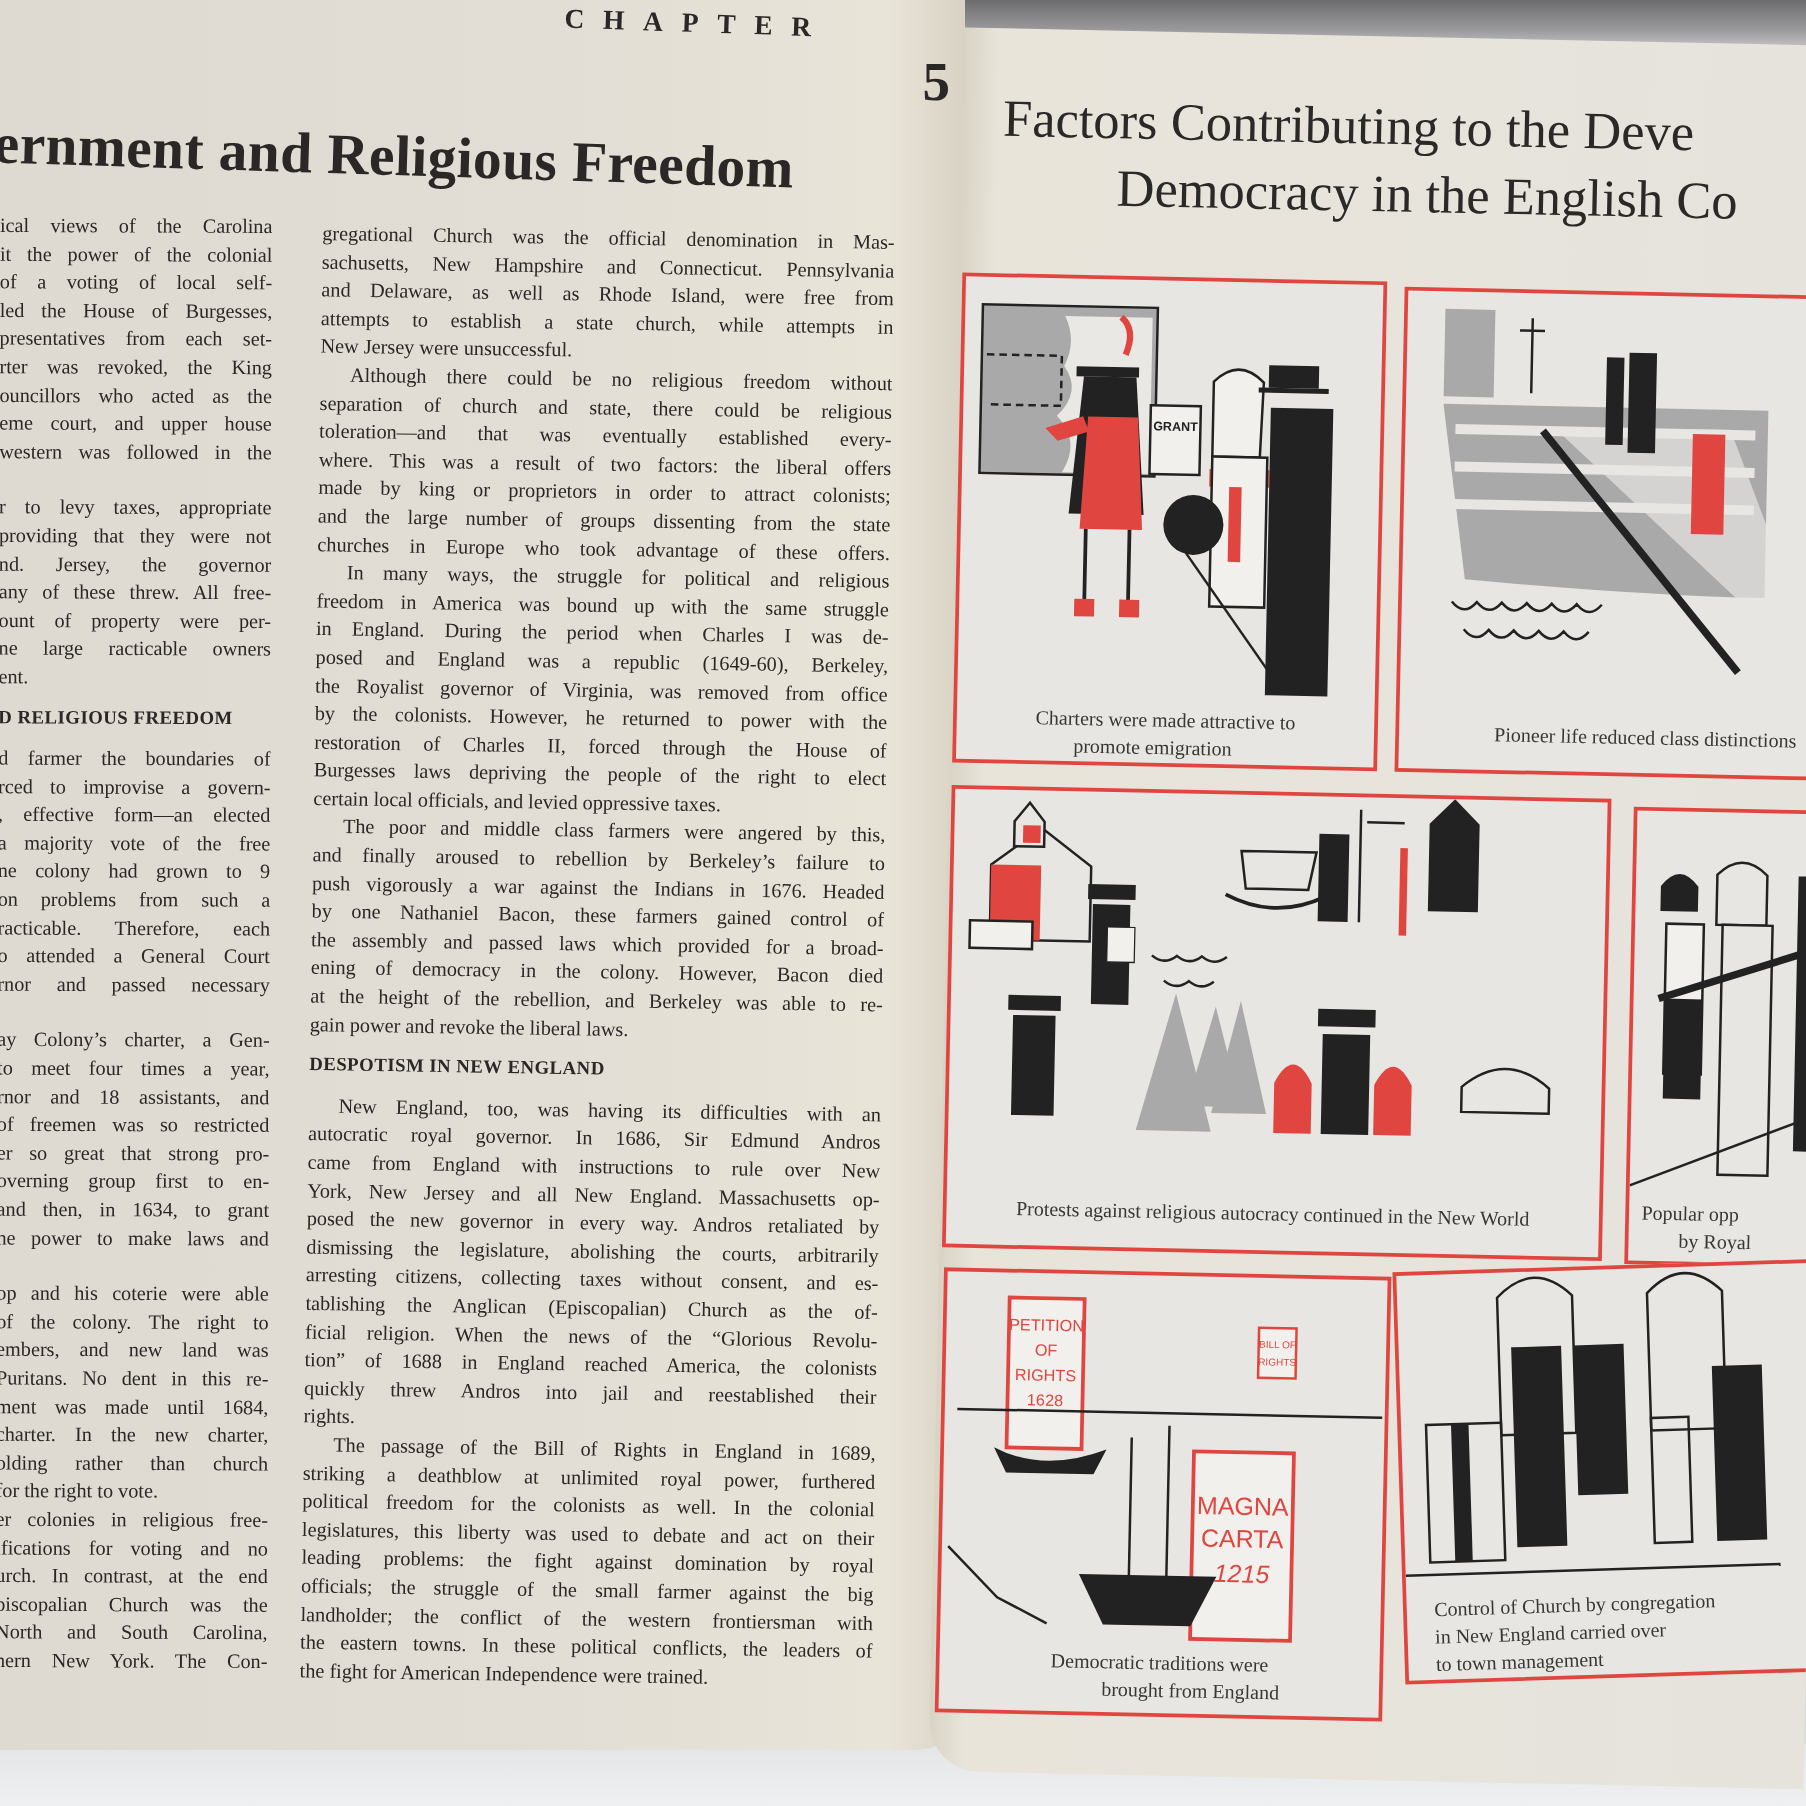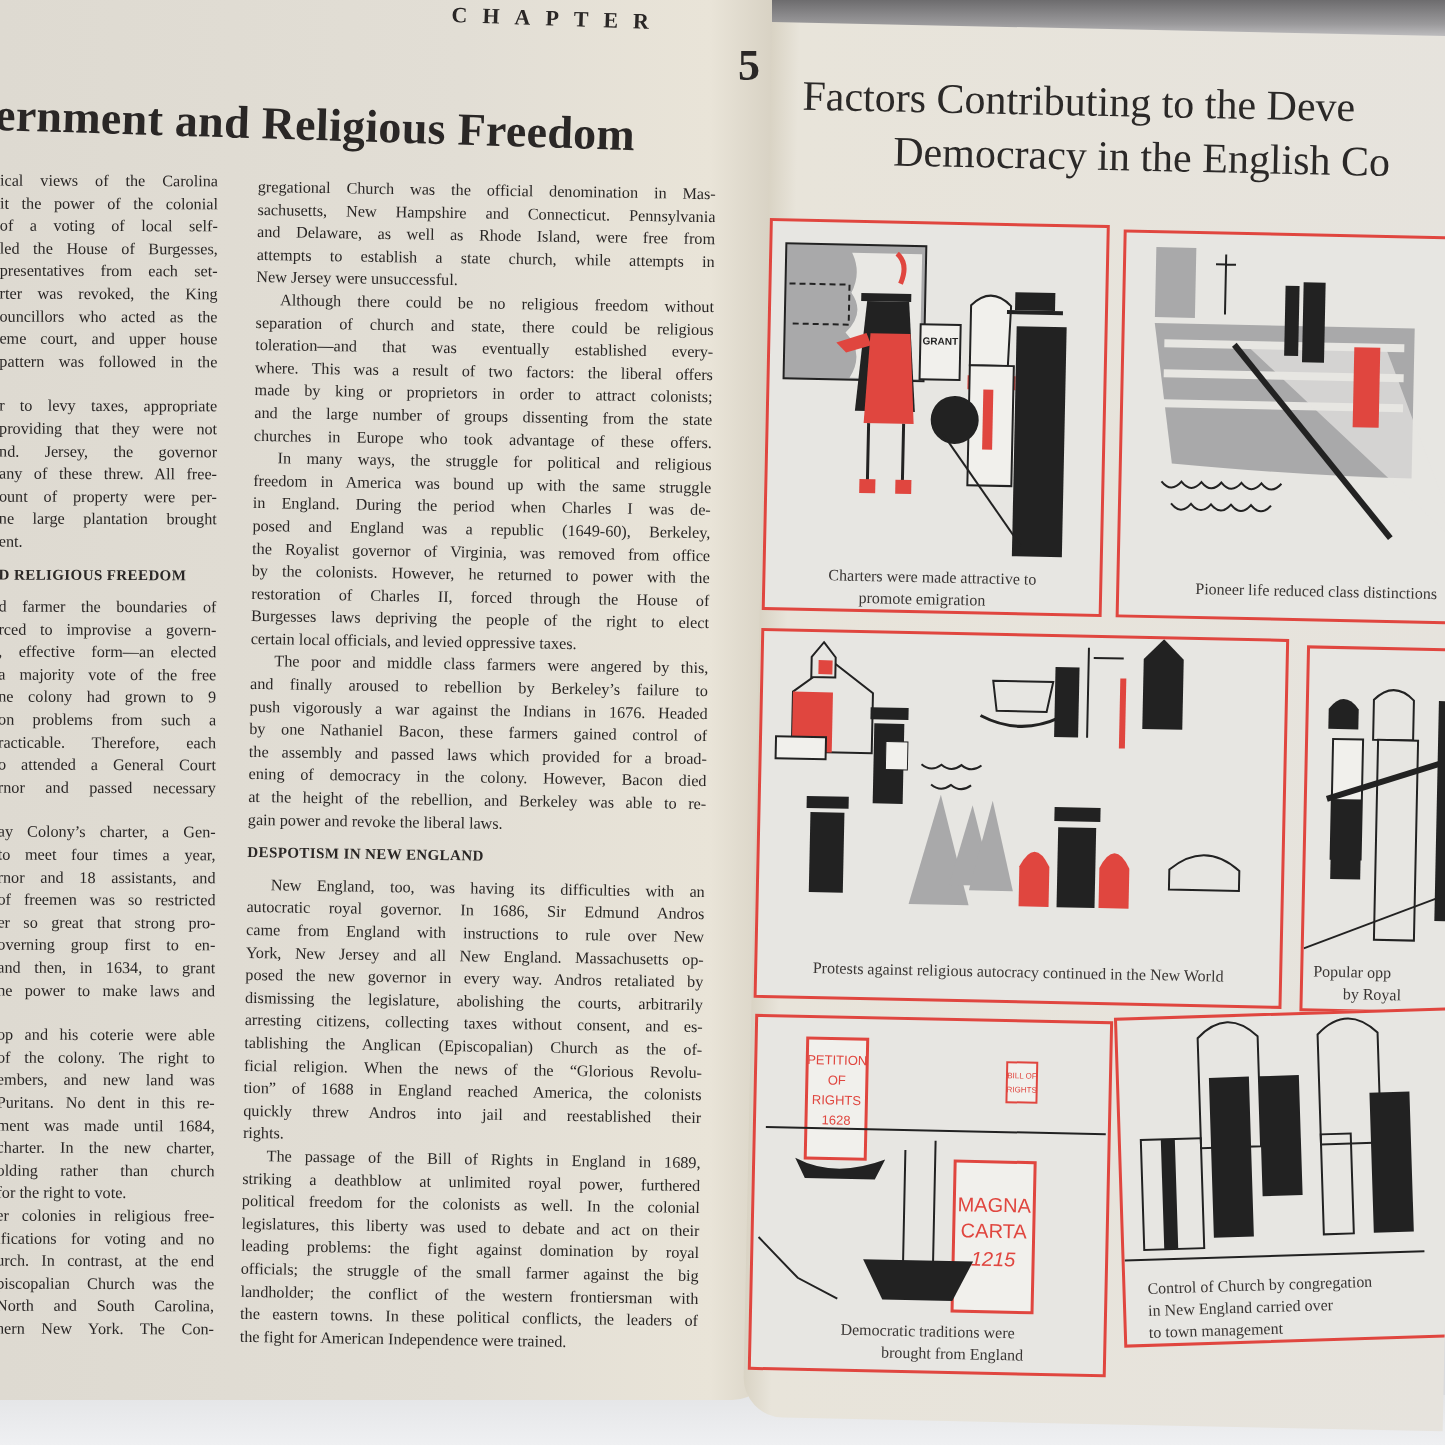--- a/index.html
+++ b/index.html
@@ -87,28 +87,28 @@
   <div class="page-title">ernment and Religious Freedom</div>
   <div class="col col-a" id="colA">
       <span class="line">ical views of the Carolina</span>
       <span class="line">it the power of the colonial</span>
       <span class="line">of a voting of local self-</span>
       <span class="line">led the House of Burgesses,</span>
       <span class="line">presentatives from each set-</span>
       <span class="line">rter was revoked, the King</span>
       <span class="line">ouncillors who acted as the</span>
       <span class="line">eme court, and upper house</span>
-      <span class="line">pattern was followed in the</span>
+      <span class="line">western was followed in the</span>
       <span class="gap"></span>
       <span class="line">r to levy taxes, appropriate</span>
       <span class="line">providing that they were not</span>
       <span class="line">nd. Jersey, the governor</span>
       <span class="line">any of these threw. All free-</span>
       <span class="line">ount of property were per-</span>
-      <span class="line">ne large plantation brought</span>
+      <span class="line">ne large racticable owners</span>
       <span class="line last">ent.</span>
       <span class="subhead">D RELIGIOUS FREEDOM</span>
       <span class="line">d farmer the boundaries of</span>
       <span class="line">rced to improvise a govern-</span>
       <span class="line">, effective form—an elected</span>
       <span class="line">a majority vote of the free</span>
       <span class="line">ne colony had grown to 9</span>
       <span class="line">on problems from such a</span>
       <span class="line">racticable. Therefore, each</span>
       <span class="line">o attended a General Court</span>

